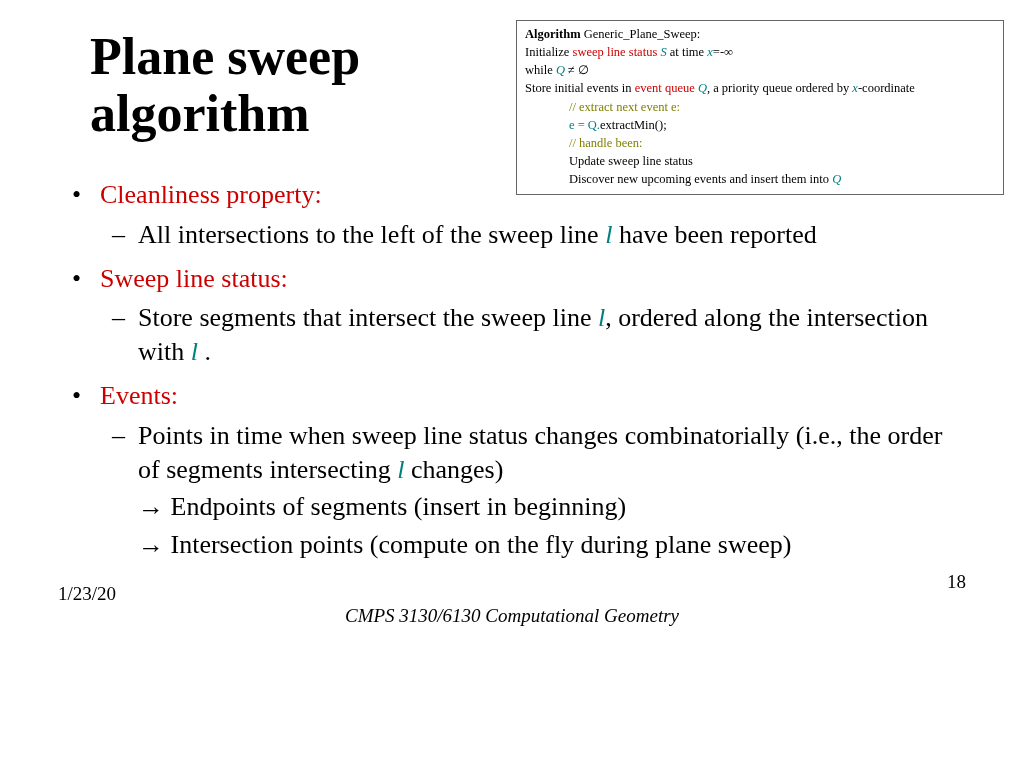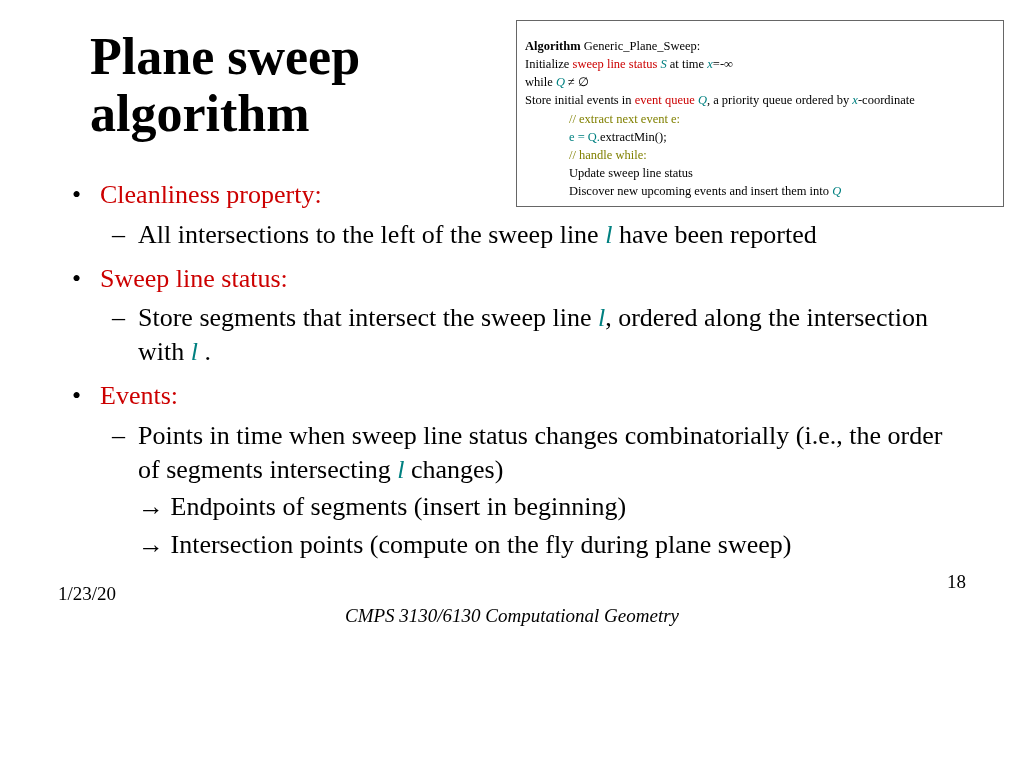--- a/index.html
+++ b/index.html
@@ -27,21 +27,21 @@
     line-height: 1.1;
     width: 420px;
   }
   .algobox {
     position: absolute;
     top: 20px;
     right: 20px;
     width: 488px;
     border: 1px solid #666;
     box-sizing: border-box;
-    padding: 16px 8px 6px 8px;
+    padding: 4px 8px 6px 8px;
     font-size: 12.5px;
     line-height: 1.45;
   }
   .algobox .indent { margin-left: 44px; }
   .red   { color: #cc0000; }
   .teal  { color: #008080; font-style: italic; }
   .olive { color: #808000; }
   .bold  { font-weight: 700; }
 
   .body {
@@ -120,21 +120,21 @@
     <div>
       <span>while </span><span class="teal">Q</span><span> ≠ ∅</span>
     </div>
     <div>
       <span>Store initial events in </span><span class="red">event queue</span><span> </span><span class="teal">Q</span><span>, a priority queue ordered by </span><span class="teal">x</span><span>-coordinate</span>
     </div>
     <div class="indent olive">// extract next event e:</div>
     <div class="indent">
       <span class="teal" style="font-style:normal;">e = Q.</span><span>extractMin();</span>
     </div>
-    <div class="indent olive">// handle while:</div>
+    <div class="indent olive">// handle been:</div>
     <div class="indent">Update sweep line status</div>
     <div class="indent">
       <span>Discover new upcoming events and insert them into </span><span class="teal">Q</span>
     </div>
   </div>
 
   <div class="body">
     <ul class="main">
 
       <li>

